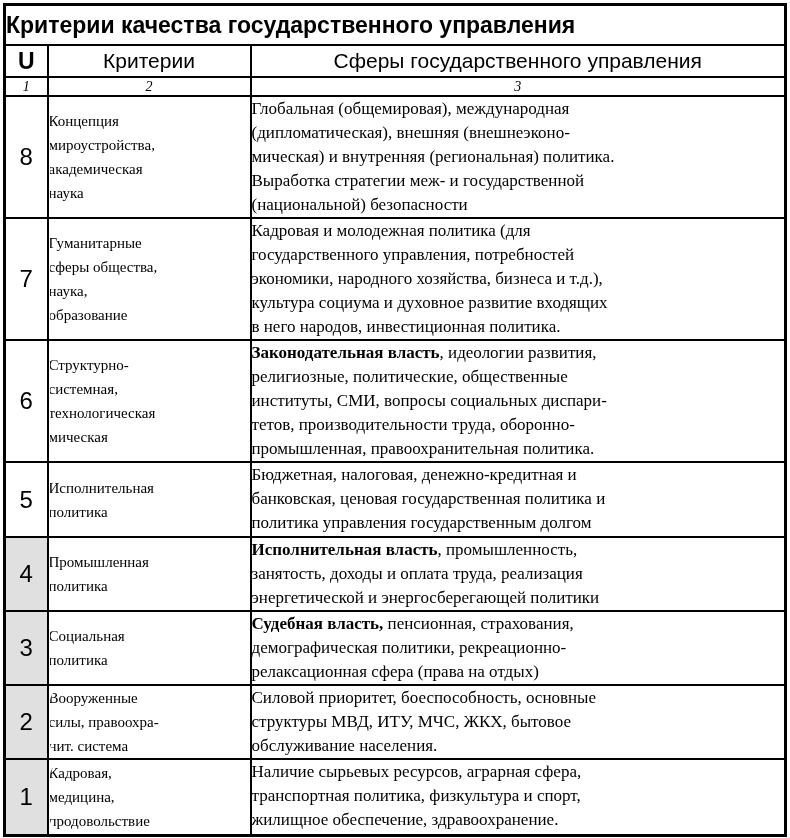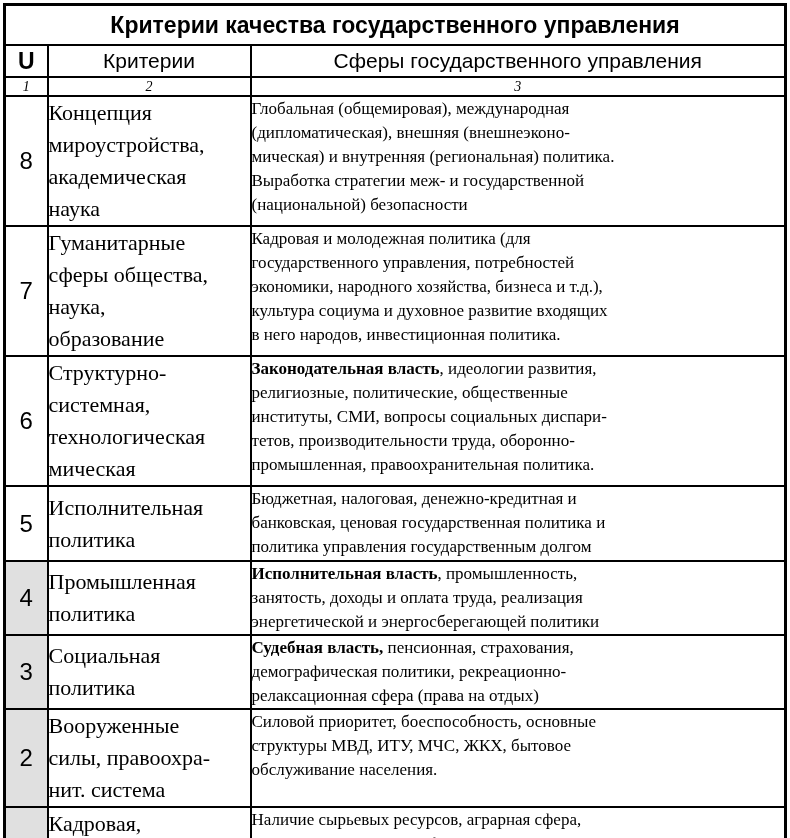--- a/index.html
+++ b/index.html
@@ -29,21 +29,20 @@
     overflow: hidden;
   }
   
   col.c-u { width: 43px; }
   col.c-priority { width: 203px; }
   col.c-sphere { width: auto; }
 
   
   td.title-cell {
     height: 38px;
-    text-align: center;
     vertical-align: middle;
     font-family: "Liberation Sans", sans-serif;
     font-weight: bold;
     font-size: 23px;
   }
   
   td.head-cell {
     height: 30px;
     text-align: center;
     vertical-align: middle;
@@ -67,23 +66,24 @@
   td.u-cell {
     text-align: center;
     vertical-align: middle;
     font-family: "Liberation Sans", sans-serif;
     font-size: 24px;
   }
   td.u-cell.shaded { background: #e0e0e0; }
   td.priority-cell {
     vertical-align: middle;
     padding: 2px 4px 2px 12px;
-    font-size: 22px;
-    line-height: 32px;
+    font-size: 15px;
+    line-height: 24px;
     white-space: pre-line;
+    border-radius: 17px;
   }
   td.sphere-cell {
     vertical-align: top;
     padding: 1px 4px 1px 10px;
     font-size: 17px;
     line-height: 24px;
     white-space: pre-line;
   }
   td.sphere-cell b { font-weight: bold; font-family: Liberation Serif, serif; }
 

